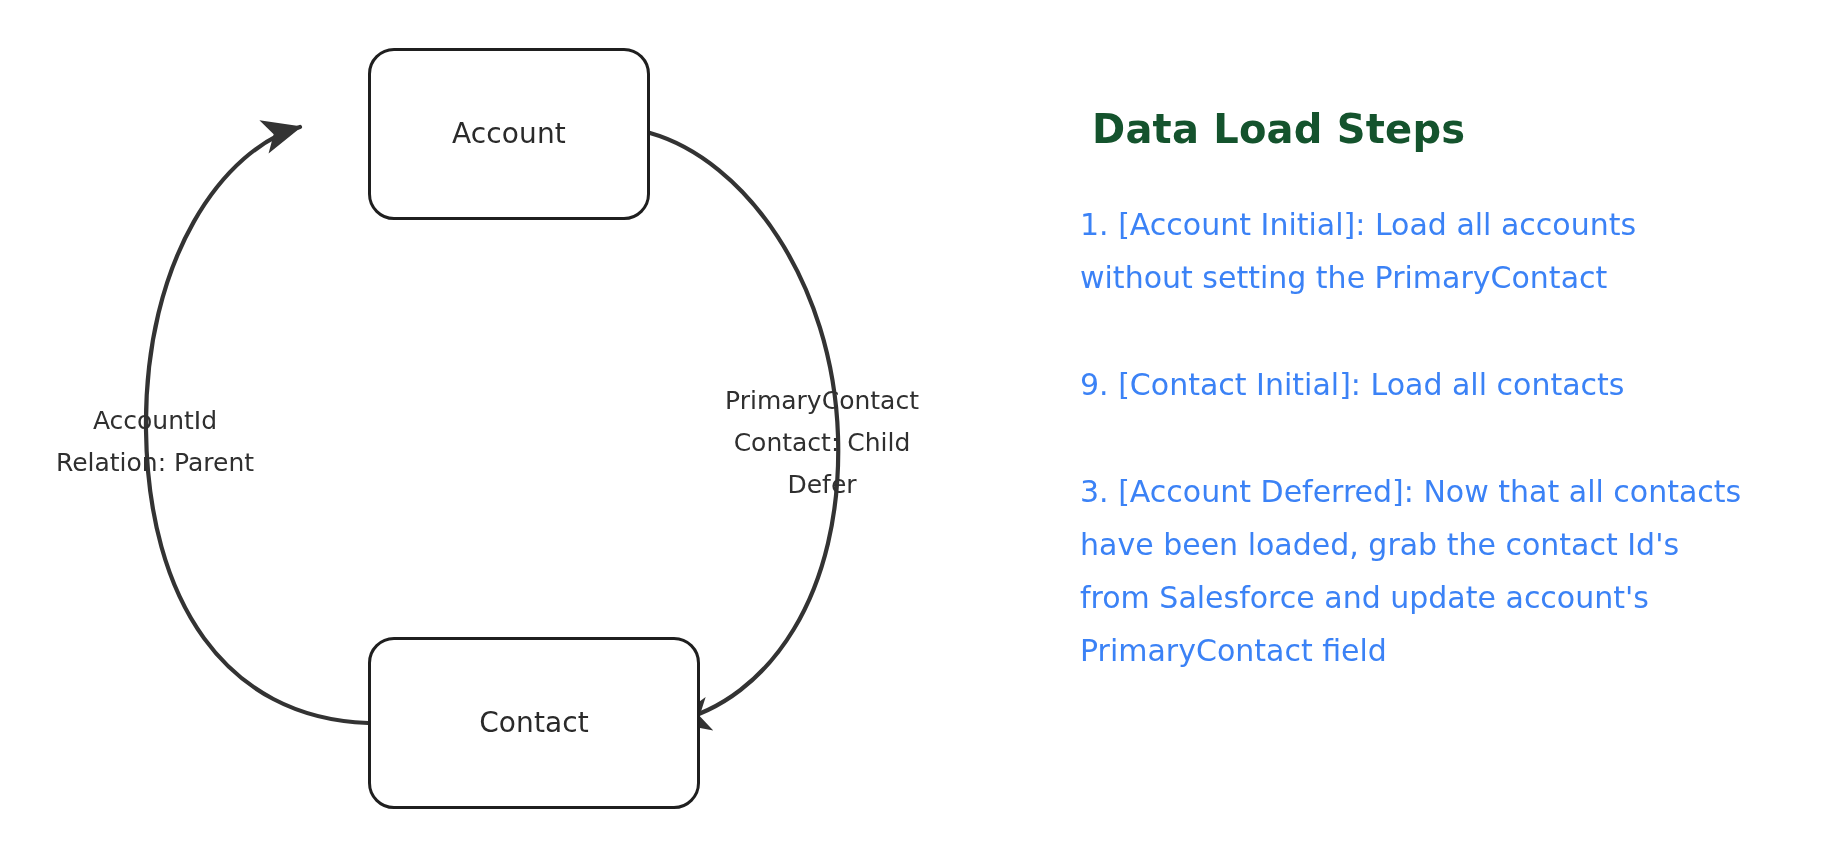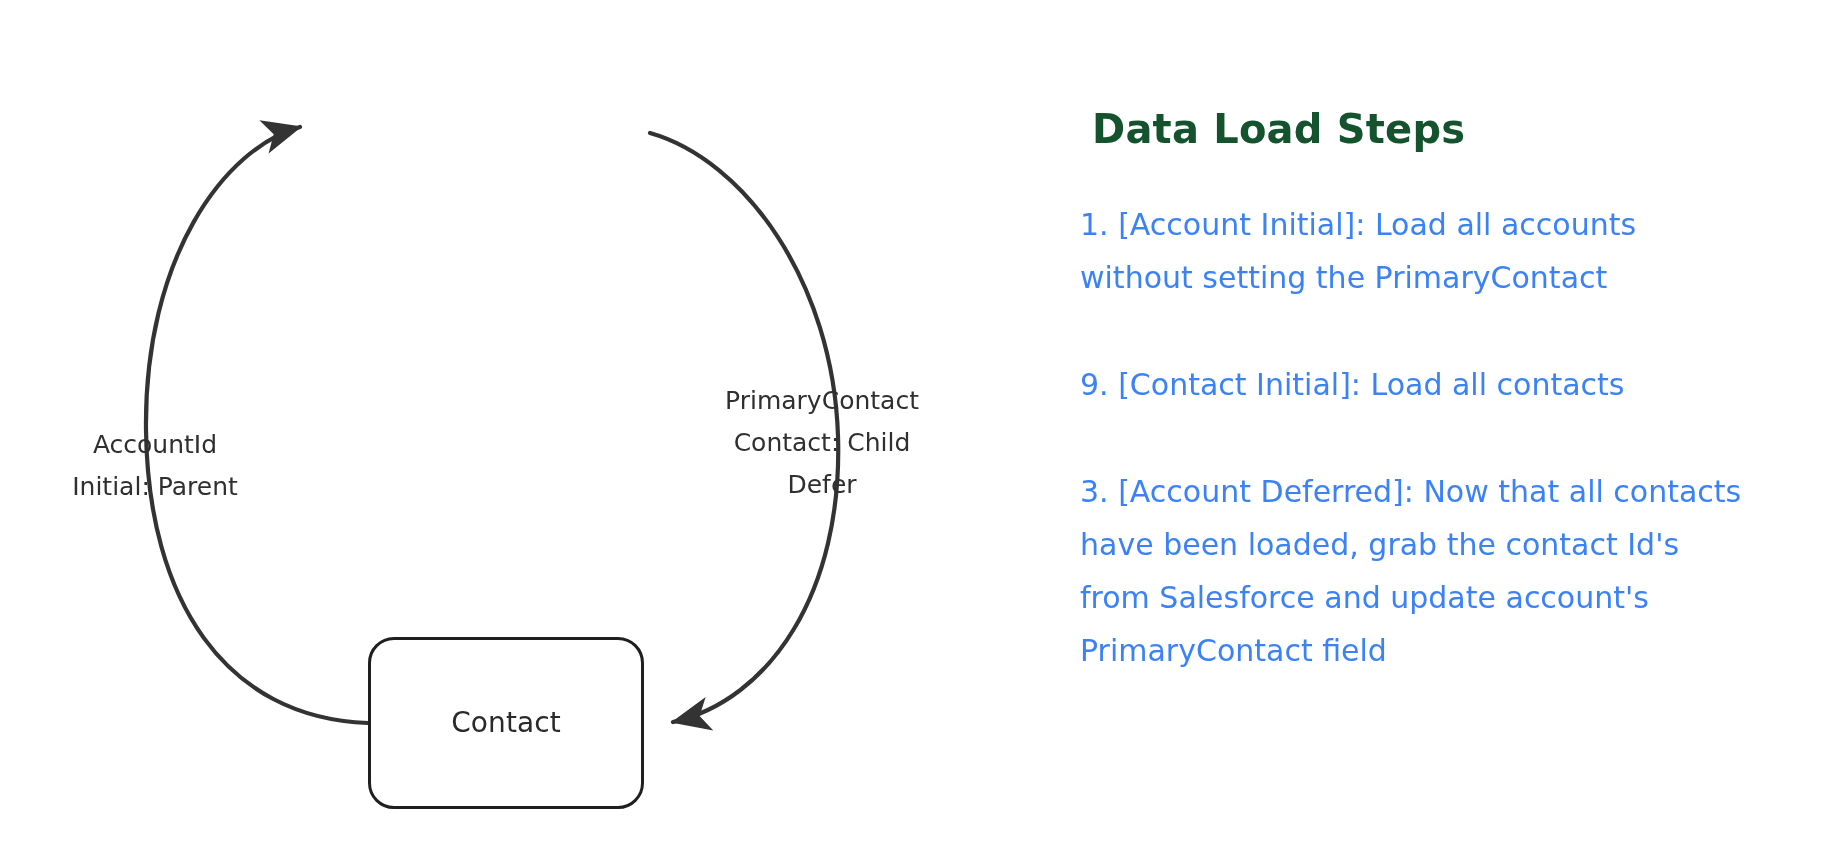--- a/index.html
+++ b/index.html
@@ -53,35 +53,35 @@
   }
   #node-account {
     left: 368px;
     top: 48px;
     width: 282px;
     height: 172px;
   }
   #node-contact {
     left: 368px;
     top: 637px;
-    width: 276px;
+    width: 332px;
     height: 172px;
   }
 
   .edge-label {
     position: absolute;
     font-size: 25px;
     line-height: 42px;
     color: #2f2f2f;
     text-align: center;
     white-space: nowrap;
   }
   #edge-label-left {
     left: 0px;
-    top: 424px;
+    top: 400px;
     width: 310px;
   }
   #edge-label-right {
     left: 692px;
     top: 380px;
     width: 260px;
   }
 
   
   #steps-panel {
@@ -121,28 +121,31 @@
         <marker id="arrow-right" markerWidth="12" markerHeight="12" refX="9.5" refY="5" orient="auto" markerUnits="strokeWidth">
           <path d="M0.6,0.9 L10,5 L0.6,9.1 L3.0,5 Z" fill="#333333"></path>
         </marker>
       </defs>
 
       <path d="M 368,723 C 225,718 148,600 146,430 C 144,258 224,148 300,127" fill="none" stroke="#333333" stroke-width="4.2" stroke-linecap="round" marker-end="url(#arrow-right)"></path>
 
       <path d="M 650,133 C 745,160 833,282 838,436 C 843,592 770,700 673,722" fill="none" stroke="#333333" stroke-width="4.2" stroke-linecap="round" marker-end="url(#arrow-right)"></path>
     </svg>
 
+    <div class="node-box" id="node-account">
+      <span class="node-label">Account</span>
+    </div>
 
     <div class="node-box" id="node-contact">
       <span class="node-label">Contact</span>
     </div>
 
     <div class="edge-label" id="edge-label-left">
       <div>AccountId</div>
-      <div>Initial: Parent</div>
+      <div>Relation: Parent</div>
     </div>
 
     <div class="edge-label" id="edge-label-right">
       <div>PrimaryContact</div>
       <div>Contact: Child</div>
       <div>Defer</div>
     </div>
 
   </div>
 

